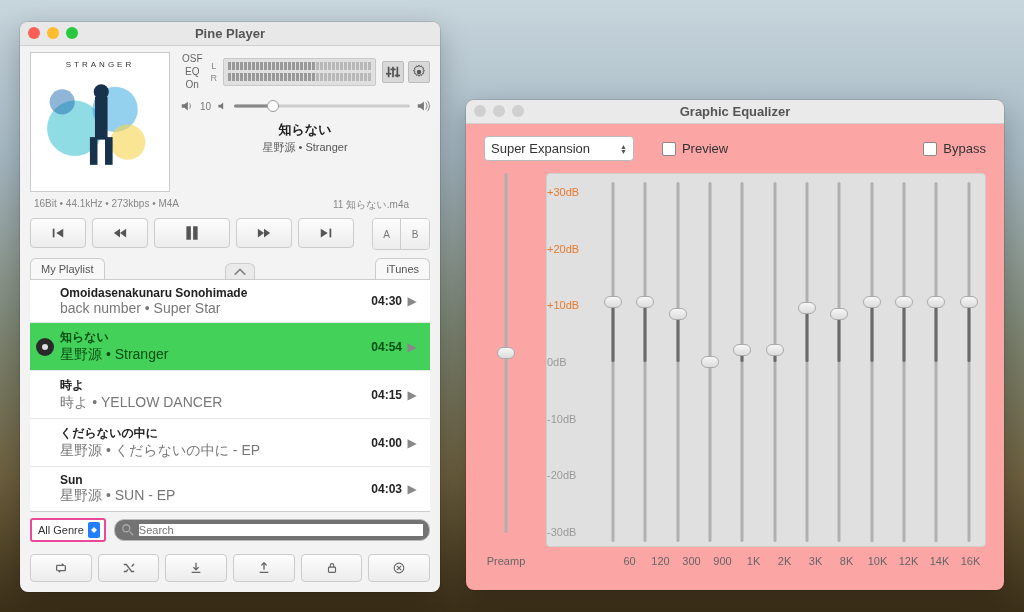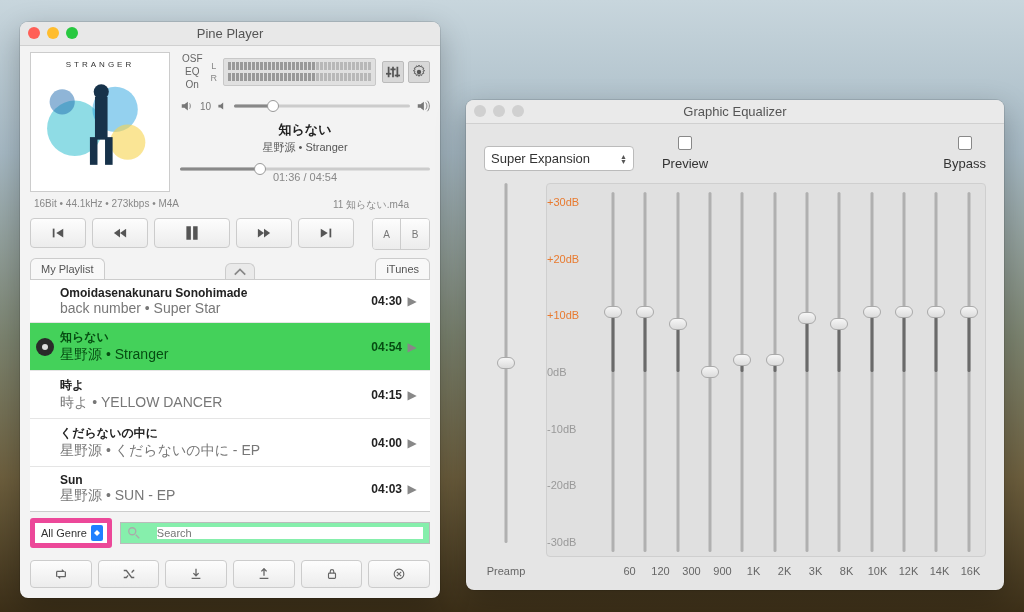--- a/index.html
+++ b/index.html
@@ -12,21 +12,21 @@
   }
   
   .win { position:absolute; background:#f3f3f3; border-radius:8px;
     box-shadow:0 10px 30px rgba(0,0,0,.25),0 0 0 1px rgba(0,0,0,.1); overflow:hidden; }
   .player { left:20px; top:22px; width:420px; }
   .titlebar { height:24px; display:flex; align-items:center; position:relative; background:#e8e8e8; border-bottom:1px solid #d0d0d0;}
   .traffic { position:absolute; left:8px; top:5px; display:flex; gap:7px;}
   .tdot { width:12px; height:12px; border-radius:50%; }
   .tclose{background:#ff5f57;} .tmin{background:#ffbd2e;} .tmax{background:#28c840;}
   .tgrey{background:#d0d0d0;}
-  .titlebar .title{margin:0 auto; color:#555; font-size:13px;}
+  .titlebar .title{margin:0 auto; color:#555; font-size:13px;font-weight:bold;}
 
   .top-area{display:flex; padding:6px 10px 4px 10px; gap:10px;}
   .artbox{width:140px; height:140px; background:#fff; border:1px solid #ccc; padding:6px; display:flex; align-items:center; justify-content:center; position:relative;}
   .artbox .stitle{position:absolute; top:7px; left:0; right:0; text-align:center; font-size:8px; letter-spacing:3px; color:#333;}
   .artbox svg{width:100%; height:100%;}
   .right-col{flex:1; display:flex; flex-direction:column; gap:8px;text-align:center;}
   .osf-row{display:flex; align-items:center; gap:6px;}
   .osf-labels{font-size:10px; color:#666; line-height:13px;}
   .vu-meter{flex:1; height:28px; background:#e0e0e0; border:1px solid #c8c8c8; border-radius:2px; display:flex; flex-direction:column; justify-content:space-around; padding:2px 4px;}
   .vu-bar{height:8px; display:flex; gap:1px;}
@@ -71,38 +71,38 @@
   .pl-row .np-icon{position:absolute; left:6px; top:50%; transform:translateY(-50%); width:18px;height:18px;border-radius:50%;background:#2a2a2a;display:flex;align-items:center;justify-content:center;}
   .pl-row .np-icon::after{content:'';width:6px;height:6px;border-radius:50%;background:#ddd;}
   .pl-meta{flex:1;}
   .pl-title{font-size:12px; font-weight:bold; color:#222;}
   .pl-sub{font-size:14px; color:#777;}
   .pl-dur{font-size:12px; font-weight:bold; color:#222; width:46px; text-align:right;}
   .pl-row.active .pl-dur{color:#064d12;}
   .pl-play{width:20px; color:#888; text-align:center;}
 
   .genre-row{display:flex; gap:8px; padding:6px 10px; align-items:center;}
-  .genre-select{display:flex; align-items:center; background:#fff; border:5px solid #ec4899; border-radius:3px; padding:2px 4px 2px 6px; font-size:11px;}
+  .genre-select{display:flex; align-items:center; background:#fff; border:2px solid #ec4899; border-radius:3px; padding:2px 4px 2px 6px; font-size:11px;}
   .genre-caret{width:12px;height:16px;margin-left:4px;background:#1f7fff;border-radius:2px; position:relative;}
   .genre-caret::before,.genre-caret::after{content:'';position:absolute;left:50%;transform:translateX(-50%);border:3px solid transparent;}
   .genre-caret::before{top:2px;border-bottom-color:#fff;}
   .genre-caret::after{bottom:2px;border-top-color:#fff;}
-  .searchbox{flex:1; display:flex; align-items:center; background:#86efac; border:1px solid #bbb; border-radius:0; padding:3px 6px; color:#aaa; gap:16px;}
+  .searchbox{flex:1; display:flex; align-items:center; background:#737373; border:1px solid #bbb; border-radius:10px; padding:3px 6px; color:#aaa; gap:4px;}
   .searchbox input{border:none;outline:none;flex:1;font-size:11px;}
 
   .toolbar{display:flex; padding:6px 10px 10px; gap:6px;}
   .tb-btn{flex:1;height:28px;background:linear-gradient(#fdfdfd,#ececec);border:1px solid #ccc;border-radius:4px;display:flex;align-items:center;justify-content:center;color:#666;}
 
   
-  .eq { left:466px; top:100px; width:538px; height:490px; background:#e5e5e5; }
+  .eq { left:466px; top:100px; width:538px; height:490px; background:#fca5a5; }
   .eq .titlebar{background:#eaeaea;}
-  .eq-top{display:flex; align-items:flex-end; padding:12px 18px; gap:28px;}
+  .eq-top{display:flex; align-items:center; padding:12px 18px; gap:28px;}
   .preset{background:#fff; border:1px solid #bbb; border-radius:4px; padding:4px 6px; display:flex; align-items:center; gap:30px; font-size:13px;}
   .preset .caret{display:flex;flex-direction:column;font-size:7px;line-height:5px;color:#555;}
-  .chk{display:flex;align-items:center; gap:6px; font-size:13px;flex-direction:column;}
+  .chk{display:flex;align-items:center; gap:6px; font-size:13px;}
   .chkbox{width:14px;height:14px;border:1px solid #888;border-radius:2px;background:#fff;}
 
   .eq-body{display:flex; padding:0 18px; gap:18px;}
   .preamp-col{width:44px; display:flex; flex-direction:column; align-items:center;}
   .eqpanel{flex:1; background:#e0e0e0; border:1px solid #cfcfcf; border-radius:4px; display:flex; padding:8px 0 4px 0;}
   .dblabels{width:50px; display:flex; flex-direction:column; justify-content:space-between; padding:4px 6px 4px 0; font-size:11px; color:#999; height:360px;}
   .dblabels .pos{color:#e87a2f;}
   .vslider-col{flex:1; display:flex; flex-direction:column; align-items:center;}
   .vslider{position:relative; width:18px; height:360px;}
   .vslider .vtrack{position:absolute; left:50%; top:0; bottom:0; width:3px; background:#b0b0b0; border-radius:2px; transform:translateX(-50%);}
@@ -272,28 +272,20 @@
             <path d="M2 6h3l4-3v10l-4-3H2z"></path>
             <path d="M11 4c2 2 2 6 0 8M13 2c3 3 3 9 0 12" fill="none" stroke="currentColor"></path>
           </svg>
       </div>
 
       <div>
         <div class="track-title">知らない</div>
         <div class="track-artist">星野源 • Stranger</div>
       </div>
 
-      <div class="prog-row">
-        <div class="slider" style="width:100%;">
-          <div class="track"></div>
-          <div class="fill" id="progfill" style="width: 32%;"></div>
-          <div class="thumb" id="progthumb" style="left: 32%;"></div>
-        </div>
-        <div class="time-text">01:36 / 04:54</div>
-      </div>
     </div>
   </div>
 
   <div class="info-strip">
     <span>16Bit • 44.1kHz • 273kbps • M4A</span>
     <span>11 知らない.m4a</span>
   </div>
 
   <div class="transport">
     <div class="tp-btn tp-sm">

